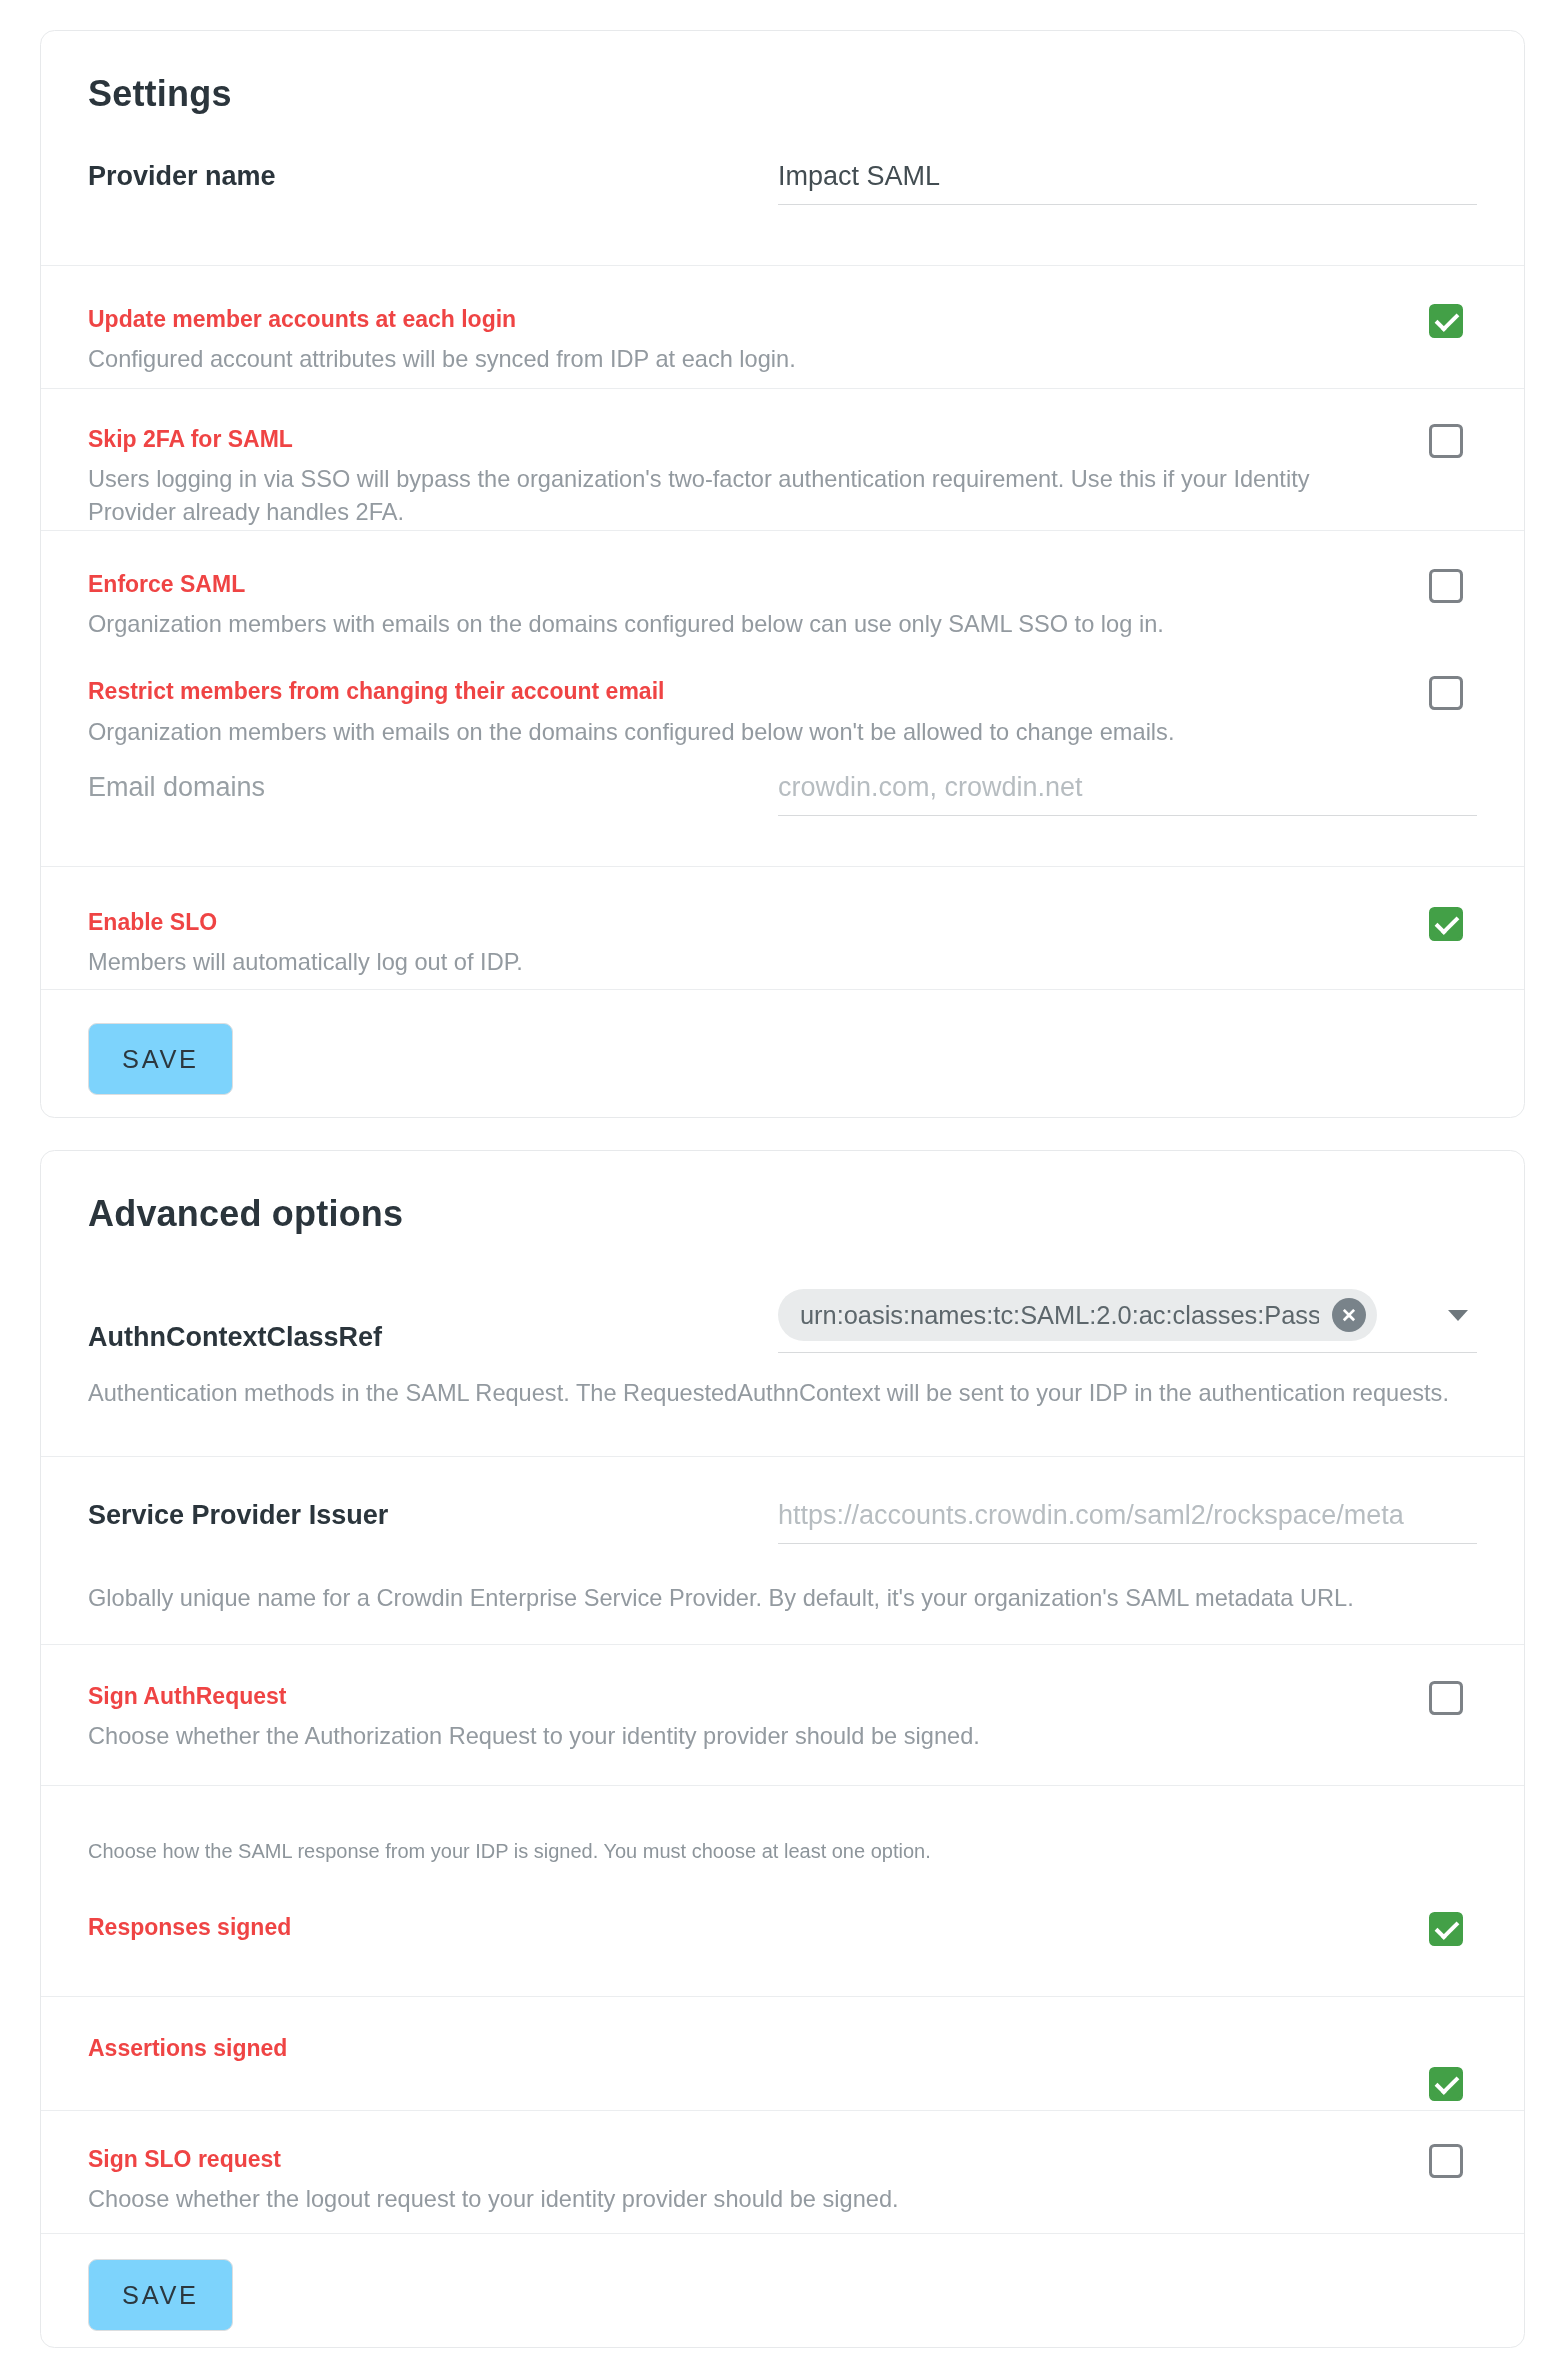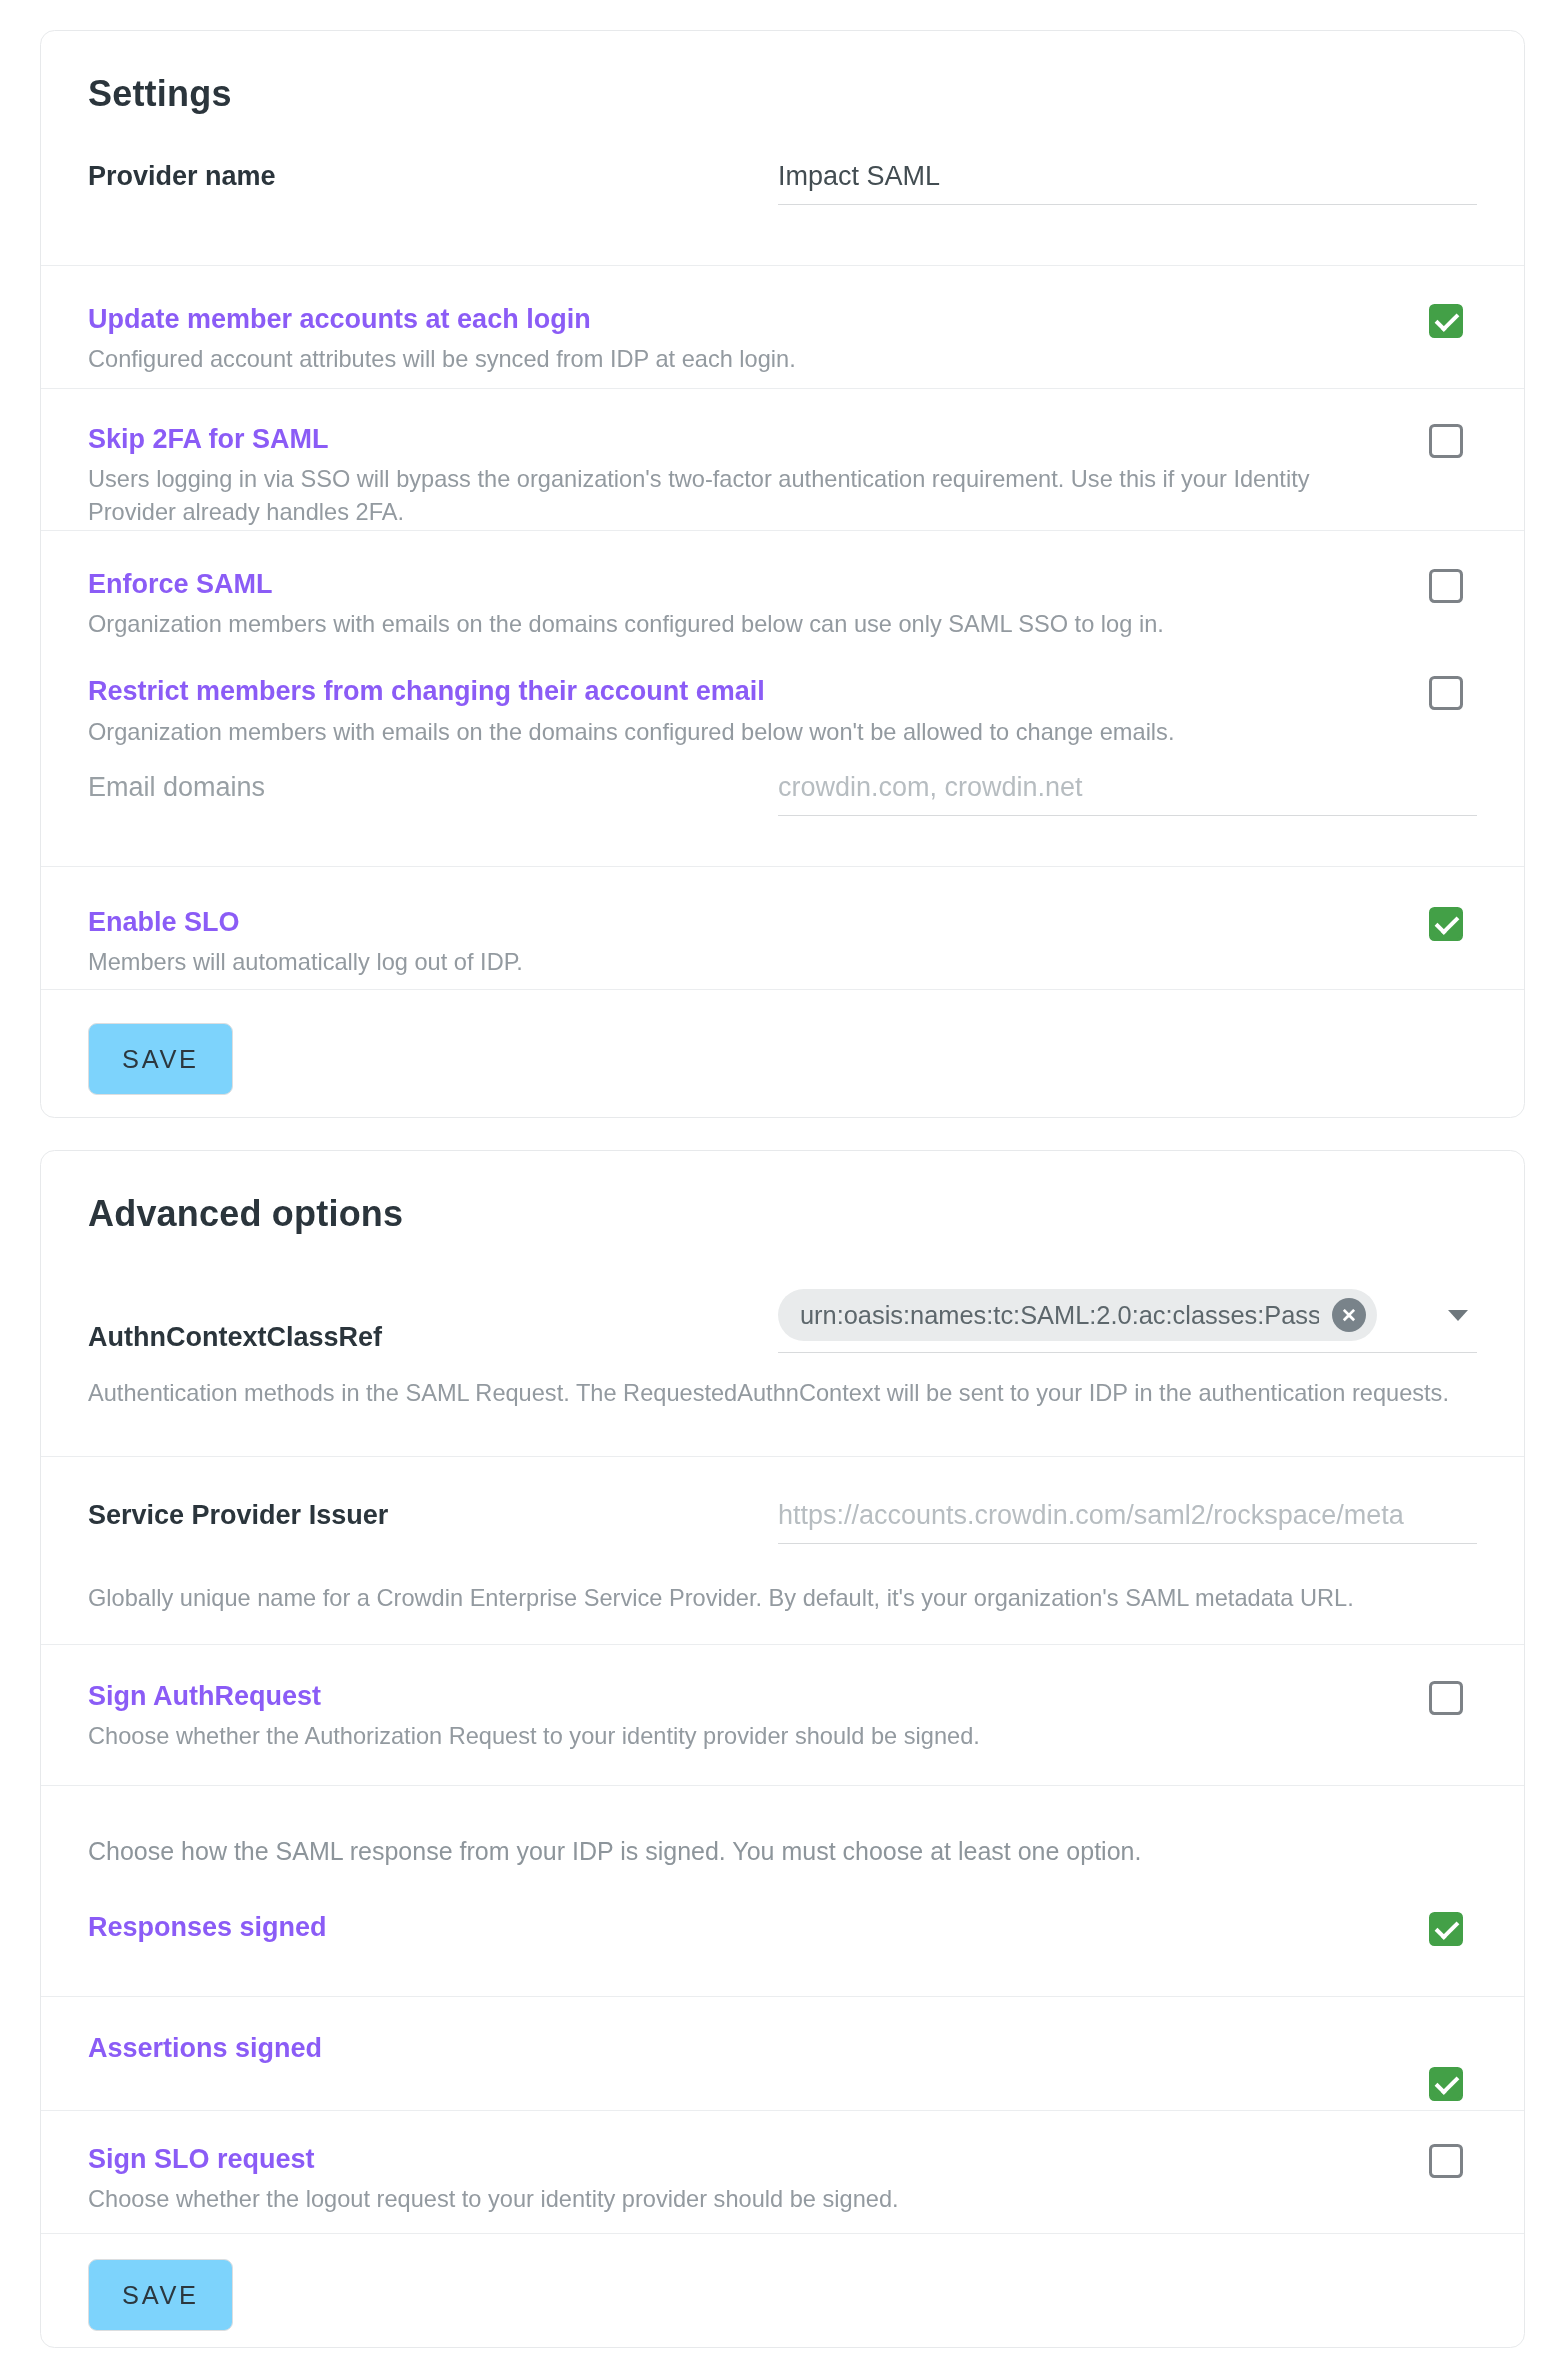--- a/index.html
+++ b/index.html
@@ -23,21 +23,21 @@
     width: 699px; flex: 0 0 699px;
     font-size: 27px; line-height: 33px; color: #434d52;
     padding-bottom: 11px; border-bottom: 1.8px solid #d8dadc;
     white-space: nowrap; overflow: hidden;
   }
   .input-field.placeholder { color: #b7bdc1; }
 
   
   .toggle { display: flex; align-items: flex-start; }
   .row-text { flex: 1; margin-right: 82px; }
-  .row-title { font-size: 27px; font-weight: bold; line-height: 34px; color: #8b5cf6; }
+  .row-title { font-size: 23px; font-weight: bold; line-height: 34px; color: #ef4444; }
   .row-desc { margin-top: 7.3px; font-size: 23.6px; line-height: 33px; color: #939aa0; }
 
   .checkbox {
     flex: 0 0 auto; width: 34px; height: 34px; margin-left: auto; margin-right: 14.5px; margin-top: 1.8px;
     border: 3.6px solid #7d8287; border-radius: 5.4px; background: #fff; position: relative; cursor: pointer;
   }
   .checkbox.checked { border-color: #43A047; background: #43A047; }
   .checkbox.checked::after {
     content: ""; position: absolute; left: 4.5px; top: 6.4px; width: 18px; height: 9px;
     border-left: 4.5px solid #fff; border-bottom: 4.5px solid #fff; transform: rotate(-45deg);
@@ -81,21 +81,21 @@
   .caret {
     margin-left: auto; margin-right: 9px; width: 0; height: 0; cursor: pointer;
     border-left: 10px solid transparent; border-right: 10px solid transparent; border-top: 11.8px solid #6f787d;
   }
   .block-desc { margin-top: 23.6px; font-size: 23.6px; line-height: 33px; color: #939aa0; }
 
   .issuer-row { height: 188px; padding-top: 42px; }
   .issuer-row .block-desc { margin-top: 38px; }
   .authnreq-row { height: 141px; padding-top: 34px; }
   .respgroup-row { height: 211px; padding-top: 49px; }
-  .note { font-size: 25px; line-height: 33px; color: #8d959b; }
+  .note { font-size: 20px; line-height: 33px; color: #8d959b; }
   .toggle-line { display: flex; align-items: flex-start; margin-top: 42px; }
   .assert-row { height: 114px; padding-top: 34px; }
   .slo-row { height: 123px; padding-top: 31px; }
   .save-row2 { height: 113px; padding-top: 25.4px; }
 </style>
 </head>
 <body>
 
 <section class="card card1">
 

